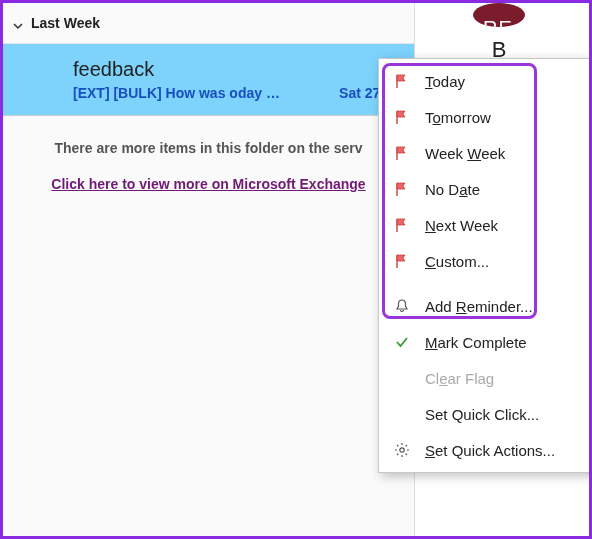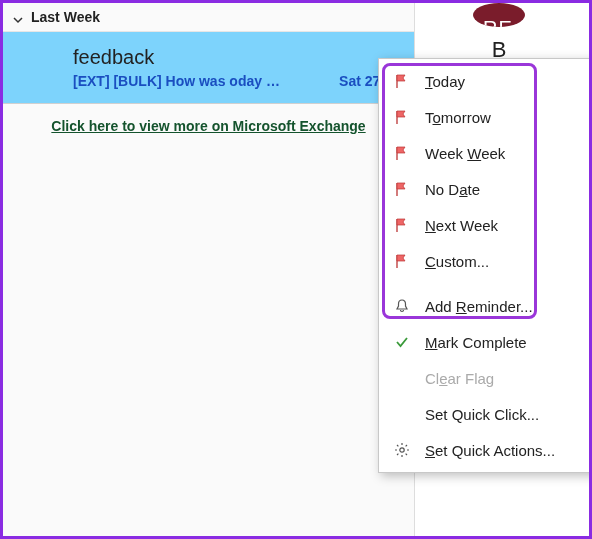--- a/index.html
+++ b/index.html
@@ -18,21 +18,21 @@
       left: 0; top: 0;
       width: 412px;
       height: 533px;
       background: #fafafa;
       border-right: 1px solid #ddd;
     }
     .group-header {
       display: flex;
       align-items: center;
       gap: 8px;
-      padding: 6px 10px;
+      padding: 12px 10px;
       font-weight: 600;
       color: #222;
       border-bottom: 1px solid #e6e6e6;
       background: #fafafa;
     }
     .chev {
       width: 10px; height: 10px;
       display: inline-block;
     }
     .msg-item {
@@ -69,21 +69,21 @@
     .folder-more {
       padding: 24px 18px 6px 18px;
       text-align: center;
       color: #555;
       font-weight: 600;
     }
     .folder-link {
       display: block;
       text-align: center;
       margin-top: 14px;
-      color: #14532d;
+      color: #701a75;
       font-weight: 700;
       text-decoration: underline;
     }
     .reading-pane {
       position: absolute;
       left: 412px; top: 0;
       right: 0; height: 60px;
       background: #fff;
       display: flex;
       align-items: center;
@@ -172,20 +172,21 @@
   </div>
 
   <div class="msg-item">
     <div class="msg-sender">feedback</div>
     <div class="msg-line2">
       <div class="msg-subject">[EXT] [BULK] How was oday …</div>
       <div class="msg-date">Sat 27/0</div>
     </div>
   </div>
 
+  <div class="folder-more">There are more items in this folder on the serv</div>
   <a href="#" class="folder-link">Click here to view more on Microsoft Exchange</a>
 </div>
 
 <div class="reading-pane">
   <div class="avatar">
     <span class="avatar-initials">RE</span>
   </div>
   <span class="avatar-side">B</span>
 </div>
 

